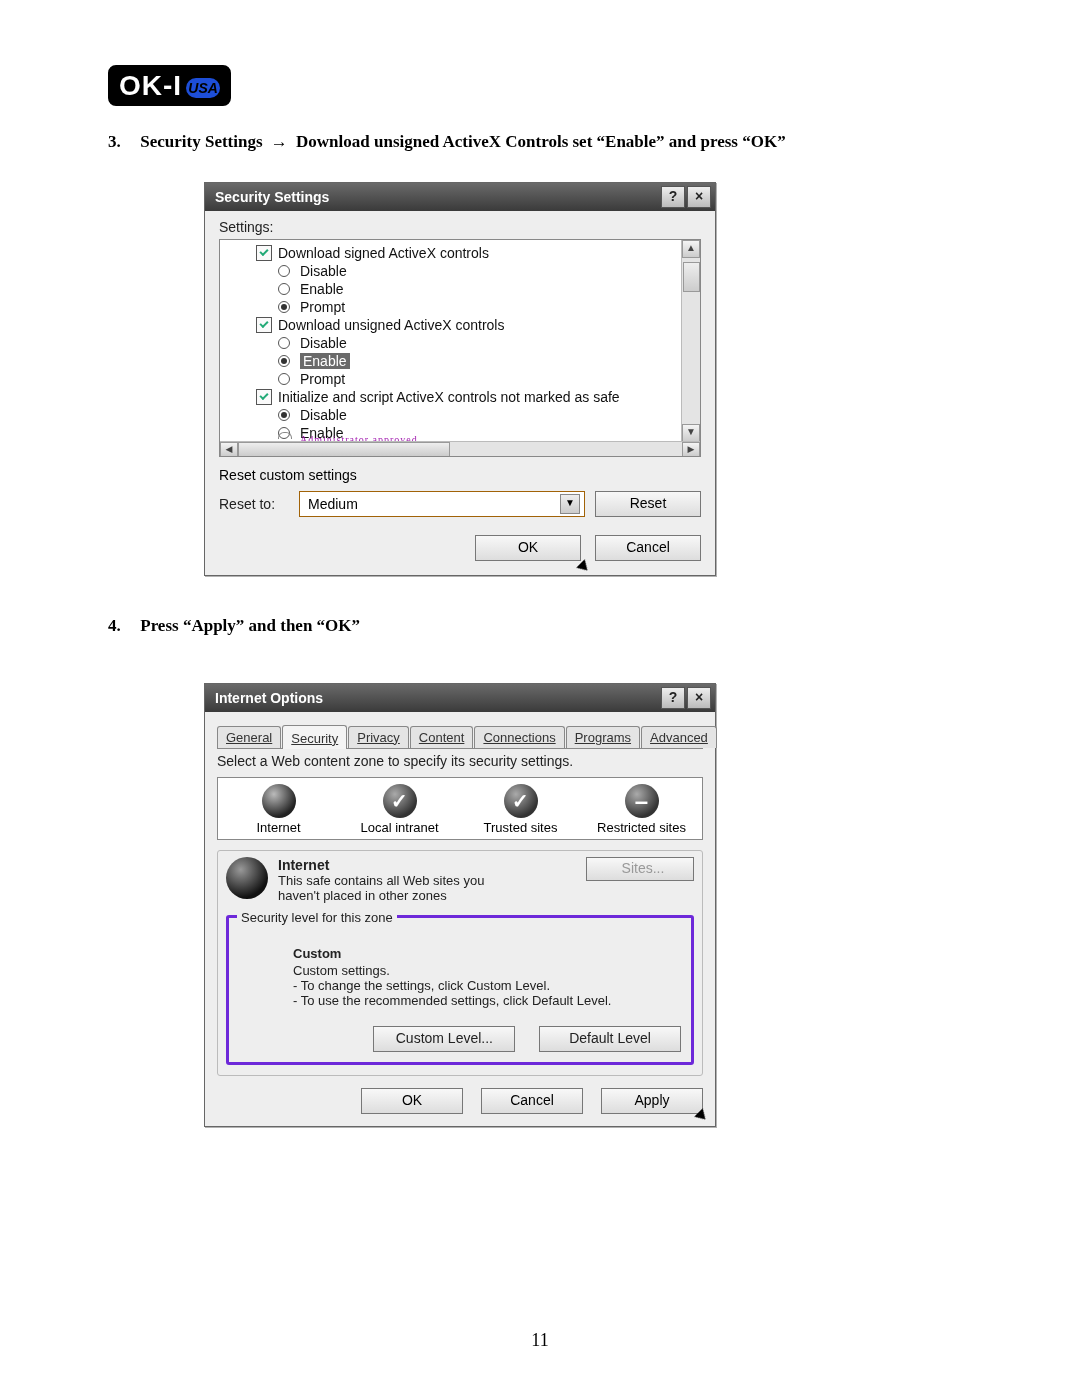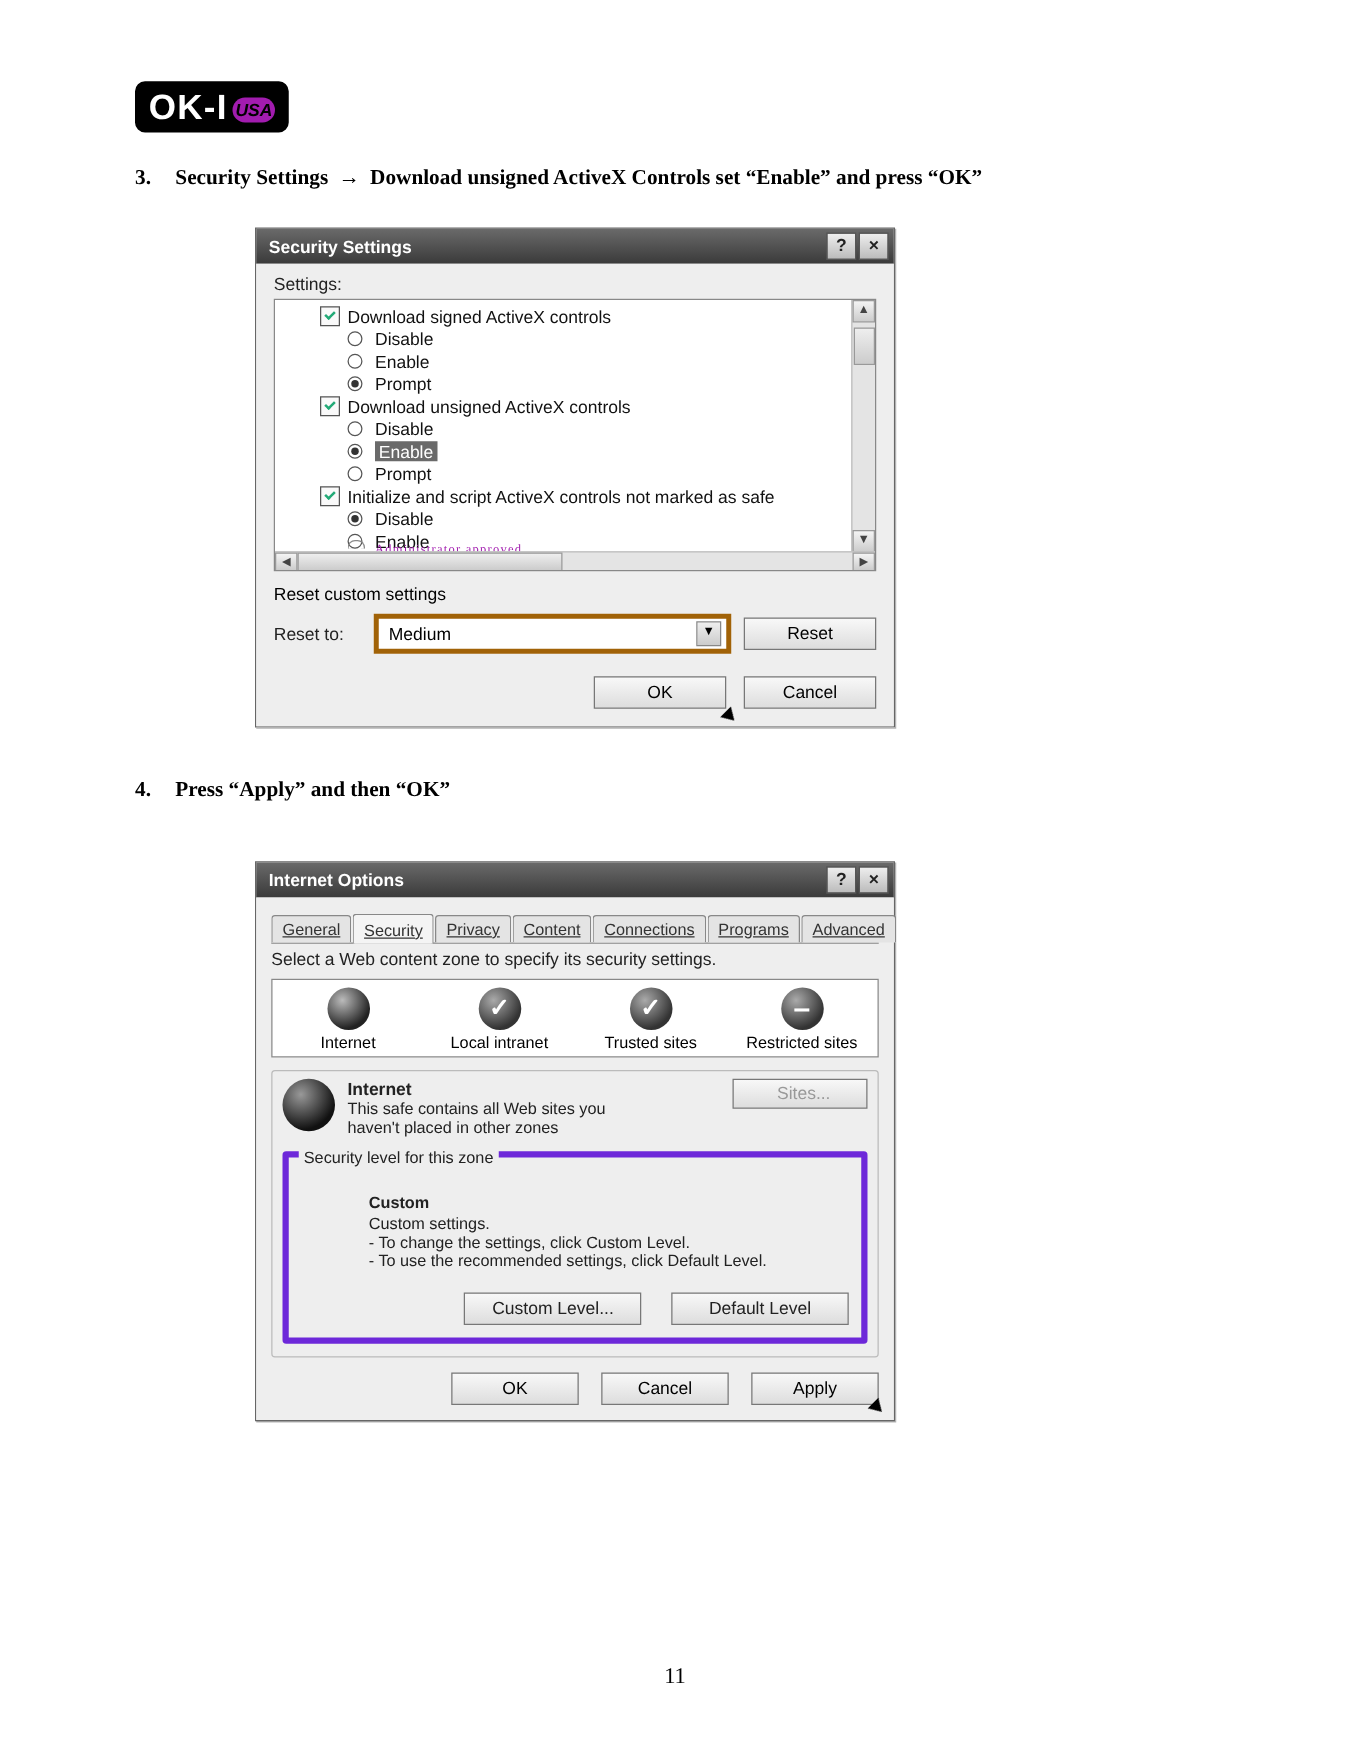--- a/index.html
+++ b/index.html
@@ -25,21 +25,21 @@
     background: #000;
     color: #fff;
     font-family: Arial, sans-serif;
     font-weight: 900;
     padding: 4px 8px 2px 8px;
     line-height: 1;
   }
   .logo-txt { font-size: 28px; letter-spacing: 1px; }
   .logo-usa {
     display: inline-block;
-    background: #a21caf;
+    background: #1d4ed8;
     color: #000;
     border-radius: 12px;
     font-size: 14px;
     width: 34px; height: 20px;
     line-height:20px;
     text-align:center;
     vertical-align: middle;
     margin-left: 4px;
     position: relative; top:-3px;
     font-weight:900;
@@ -160,21 +160,21 @@
     font-size:9px; line-height:12px; text-align:center; color:#444;
   }
   .hscroll .left{ left:0; } .hscroll .right{ right:0;}
   .hscroll .thumb-h {
     position:absolute; top:0; left:18px; width:210px; height:13px;
     background:linear-gradient(#eee,#ccc); border:1px solid #999;
   }
   .section-title { font-family: Tahoma, Arial, sans-serif; font-size:14px; margin-top:10px; }
   .row-flex { display:flex; align-items:center; margin-top:8px; gap:10px; }
   .xp-select {
-    flex:1; height:24px; background:#fff; border:4px solid #a16207;
+    flex:1; height:24px; background:#fff; border:1px solid #a16207;
     display:flex; align-items:center; justify-content:space-between;
     padding:0 4px 0 8px; font-family: Tahoma, Arial, sans-serif; font-size:14px;
   }
   .xp-select .dd {
     width:18px; height:18px; background:linear-gradient(#eee,#ccc);
     border:1px solid #888; font-size:10px; line-height:16px; text-align:center;
   }
   .xp-btn {
     min-width:84px; height:24px;
     background:linear-gradient(#f8f8f8,#ddd);
@@ -243,21 +243,21 @@
   }
   .zone-head { display:flex; align-items:flex-start; }
   .zone-head .big-globe {
     width:42px; height:42px; border-radius:50%;
     background: radial-gradient(circle at 35% 30%, #999, #111 70%);
     margin-right:10px; flex:none;
   }
   .zone-head .zh-text { flex:1; }
   .zone-head .zh-text .zname { font-weight:bold; font-size:14px;}
   .btn-disabled { color:#999; }
-  .seclevel-grp { border:5px solid #6d28d9; border-radius:3px; margin-top:12px; padding:10px 10px 10px 10px; font-family: Tahoma, Arial, sans-serif; font-size:13px; position:relative;}
+  .seclevel-grp { border:3px solid #6d28d9; border-radius:3px; margin-top:12px; padding:10px 10px 10px 10px; font-family: Tahoma, Arial, sans-serif; font-size:13px; position:relative;}
   .seclevel-grp .grp-title2 { position:absolute; top:-8px; left:8px; background:#eee; padding:0 4px;}
   .custom-block { margin:18px 0 18px 54px; font-family: Liberation Sans, sans-serif; font-size:13px; }
   .custom-block .cb-title{ font-weight:bold; margin-bottom:2px;}
   .level-btn-row { text-align:right; margin-top:8px; }
   .level-btn-row .xp-btn { display:inline-block; margin-left:20px; min-width:120px;}
   .io-footer { text-align:right; margin-top:12px; }
   .io-footer .xp-btn { display:inline-block; margin-left:14px; min-width:80px;}
   .io-footer .apply-wrap{ position:relative; display:inline-block; }
   .io-footer .apply-wrap::after {
     content:""; position:absolute;

